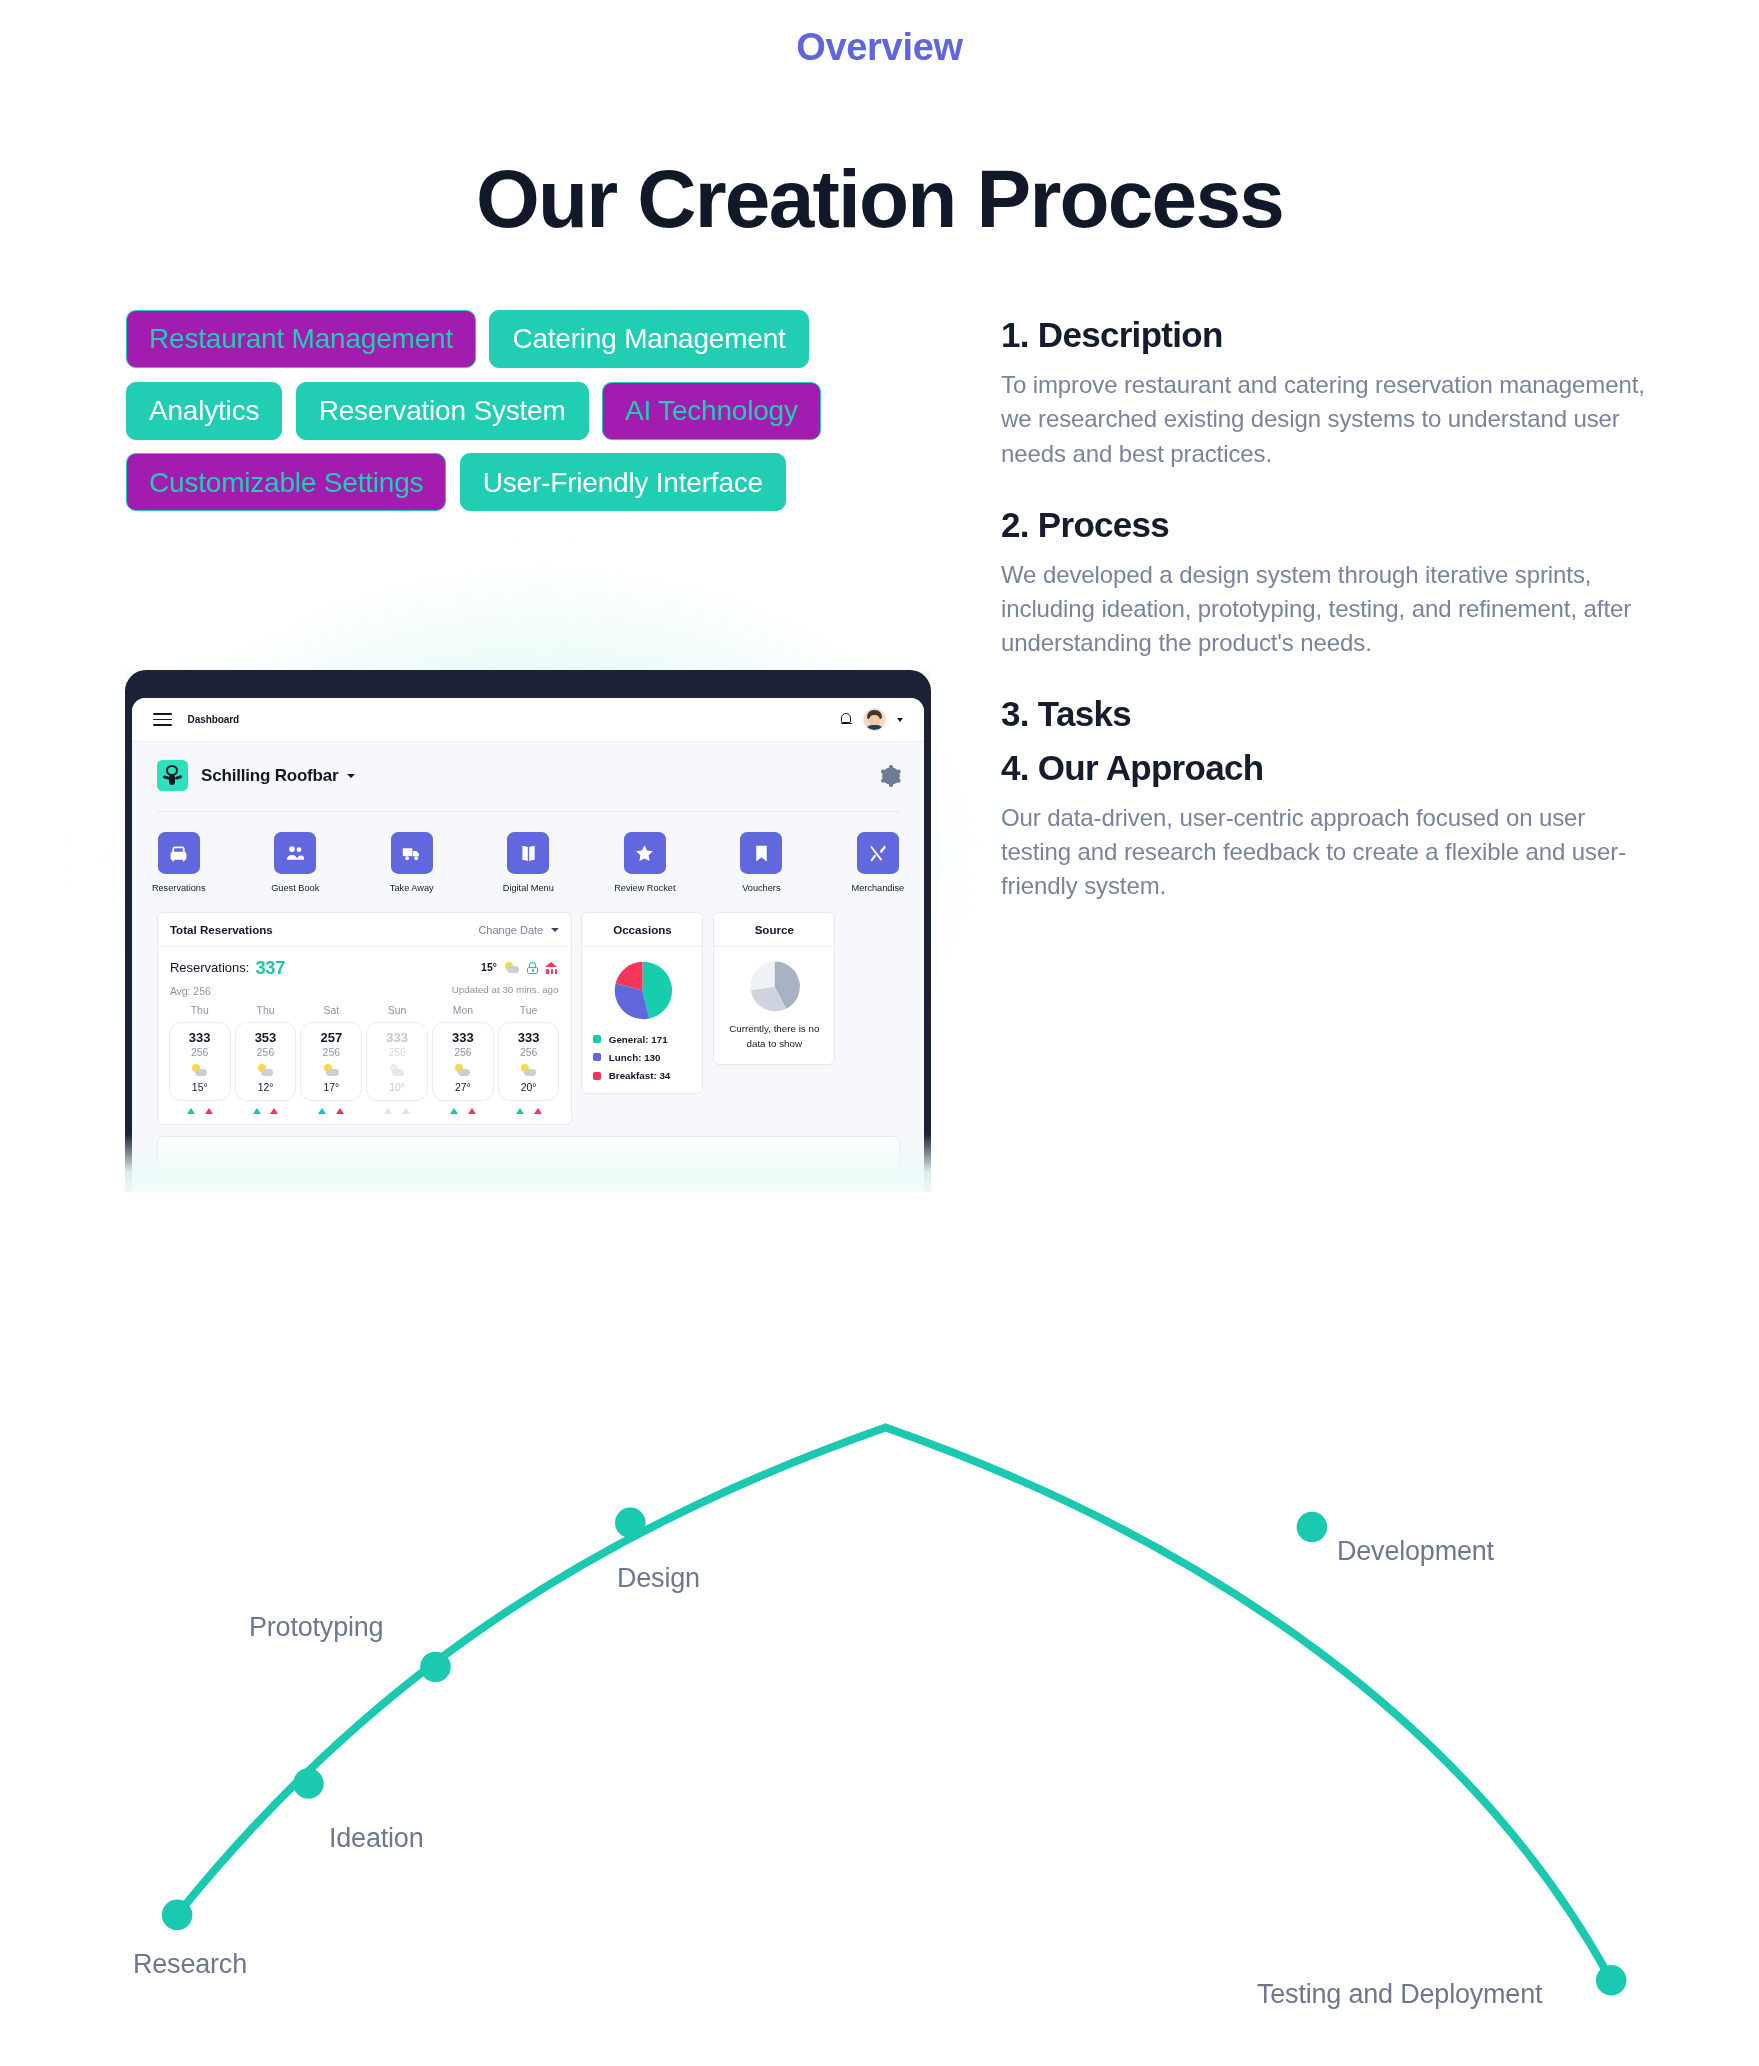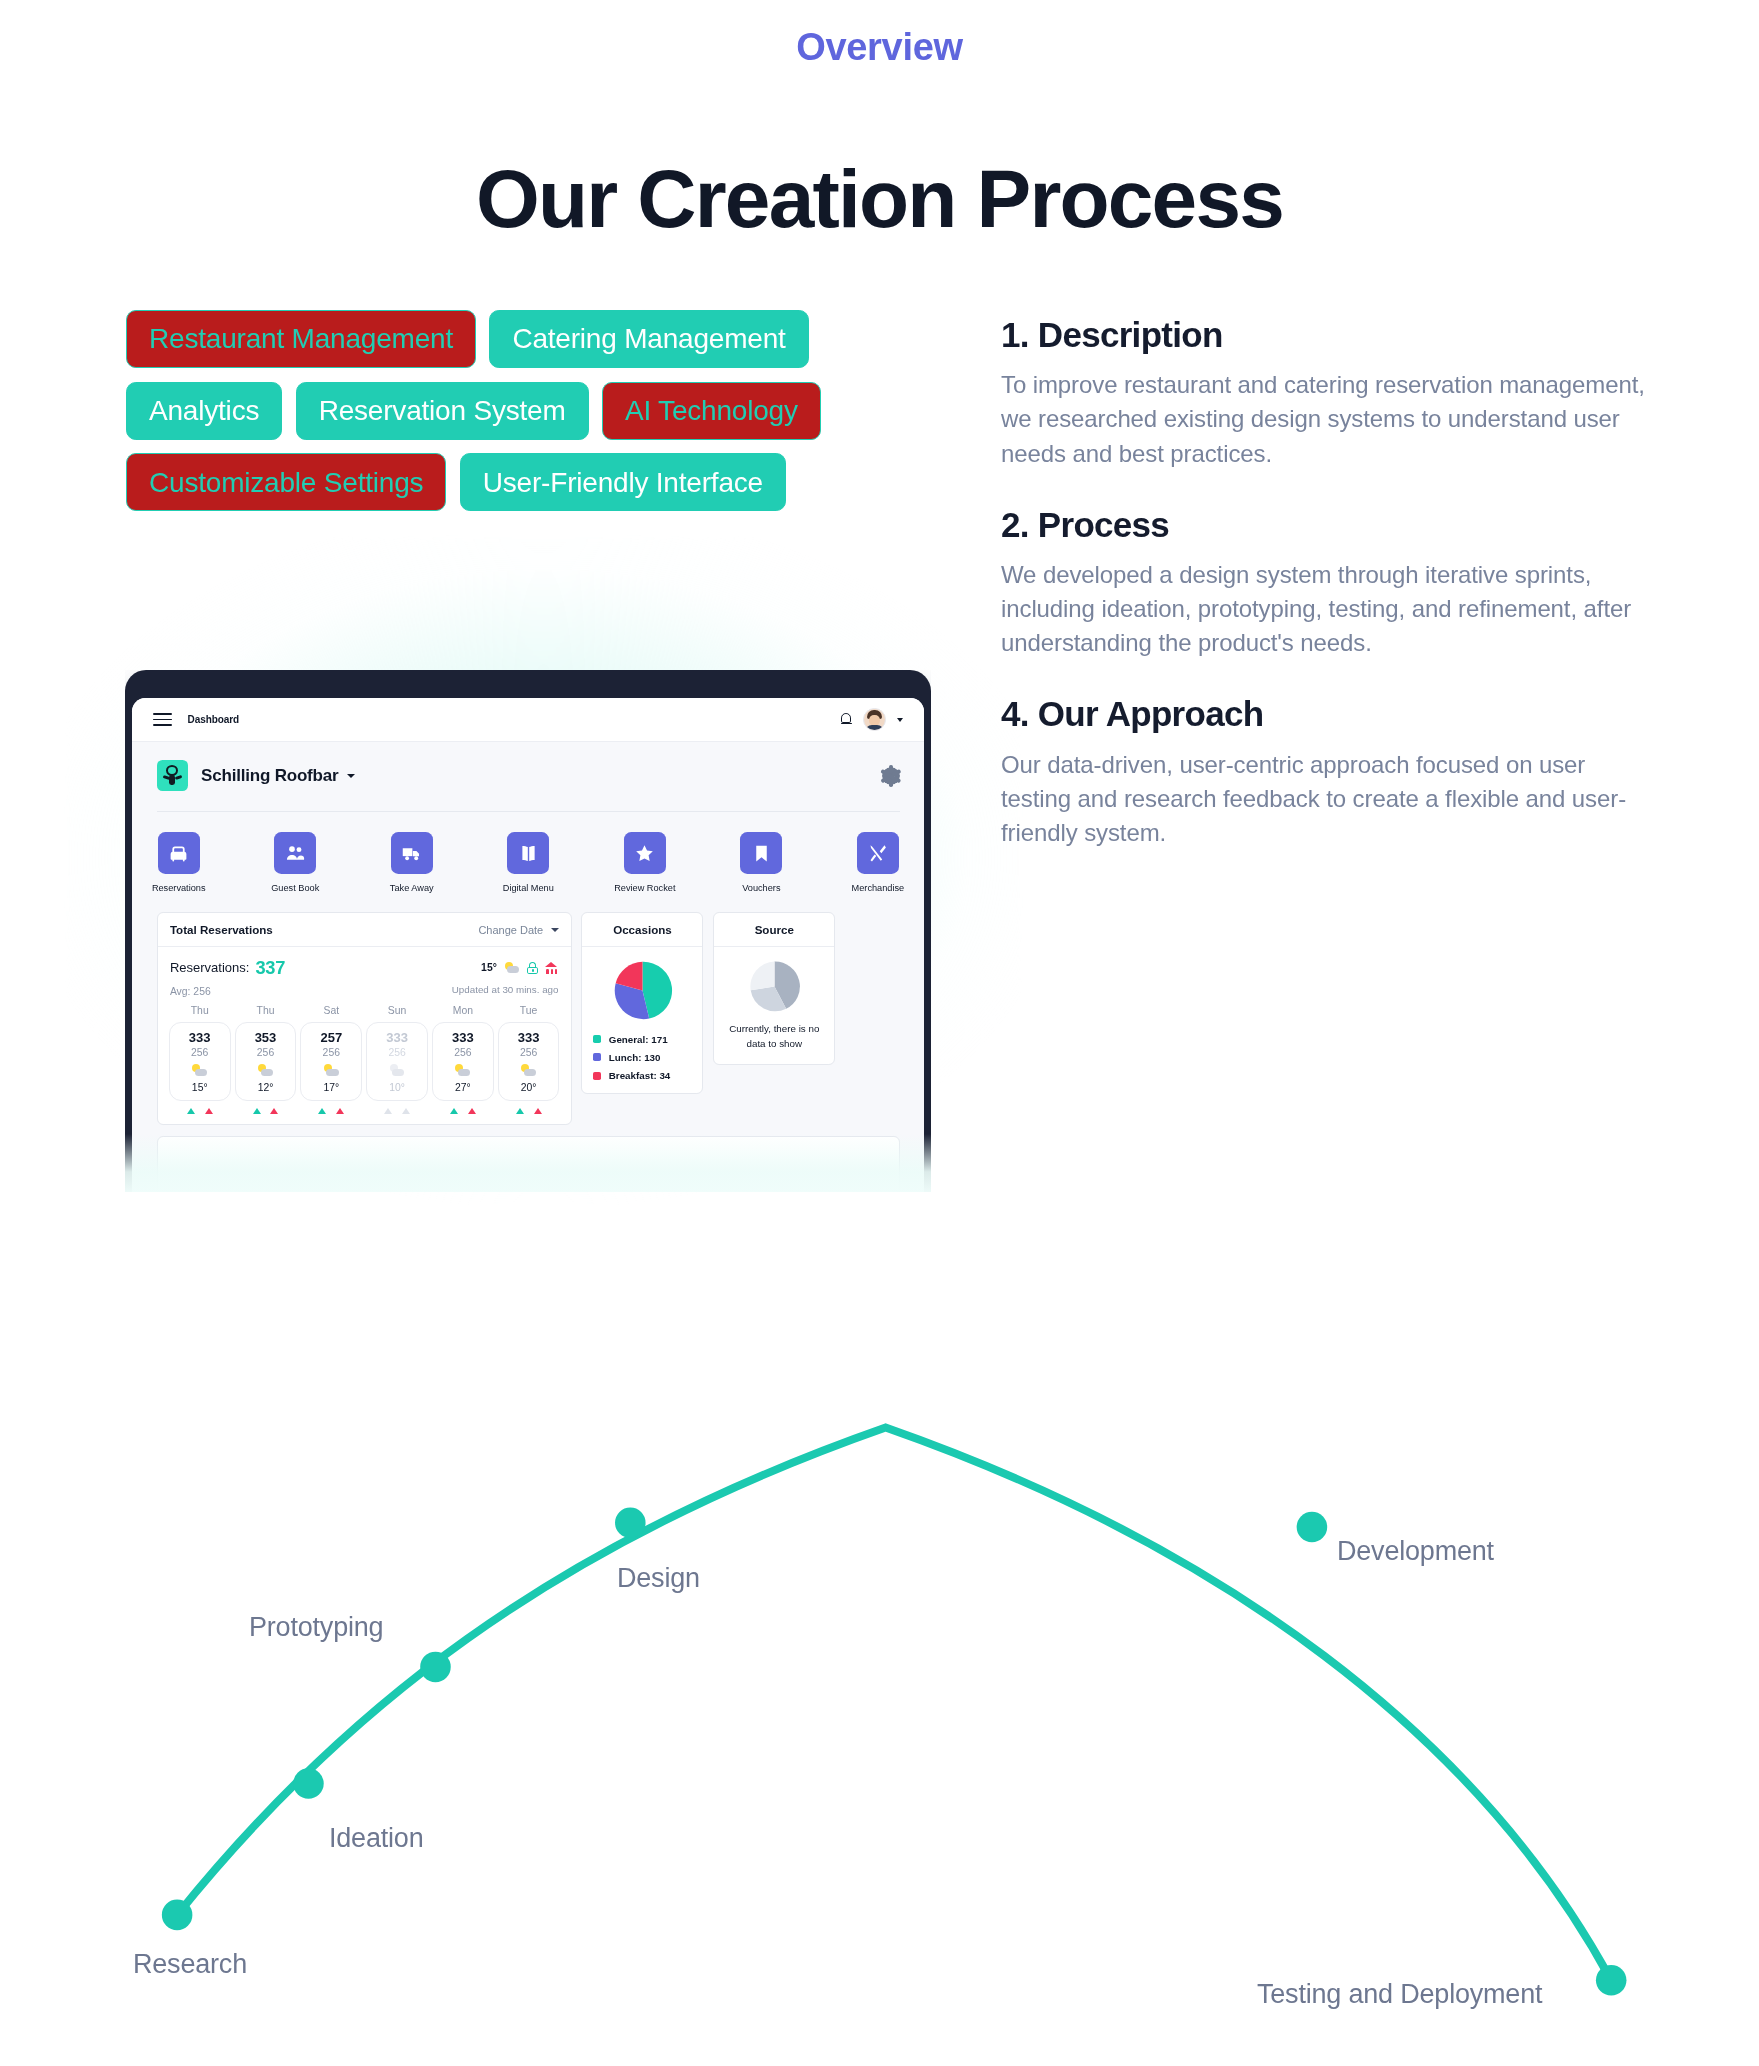--- a/index.html
+++ b/index.html
@@ -25,21 +25,21 @@
   .tags{
     position:absolute;left:126px;top:310px;width:751px;
     display:flex;flex-wrap:wrap;gap:13.4px 13.4px;align-content:flex-start;
   }
   .tag{
     border-radius:9.8px;padding:13.4px 22px;font-size:28px;font-weight:400;
     line-height:1.05;white-space:nowrap;box-sizing:border-box;
     display:flex;align-items:center;letter-spacing:-0.2px;
   }
   .tag.filled{background:#21cdb3;color:#ffffff;border:1.8px solid #21cdb3;}
-  .tag.outline{background:#b91c1c;color:#21cdb3;border:1.8px solid #21cdb3;}
+  .tag.outline{background:#a21caf;color:#21cdb3;border:1.8px solid #21cdb3;}
 
   
   .glow{
     position:absolute;left:67px;top:538px;width:953px;height:666px;
     background:radial-gradient(ellipse 62% 60% at 50% 48%, rgba(199,247,238,.85) 0%, rgba(217,248,243,.55) 45%, rgba(240,253,251,.12) 72%, rgba(255,255,255,0) 88%);
     filter:blur(1.8px);
   }
   .dash-clip{
     position:absolute;left:125px;top:670px;width:806px;height:522px;overflow:hidden;
   }
@@ -478,20 +478,21 @@
       </div>
     </div>
     <div class="dash-fade"></div>
   </div>
 
   <div class="rightcol">
     <h2 class="sec-h">1. Description</h2>
     <p class="sec-p">To improve restaurant and catering reservation management, we researched existing design systems to understand user needs and best practices.</p>
     <h2 class="sec-h">2. Process</h2>
     <p class="sec-p">We developed a design system through iterative sprints, including ideation, prototyping, testing, and refinement, after understanding the product's needs.</p>
+    <h2 class="sec-h">3. Tasks</h2>
     <h2 class="sec-h">4. Our Approach</h2>
     <p class="sec-p last">Our data-driven, user-centric approach focused on user testing and research feedback to create a flexible and user-friendly system.</p>
   </div>
 
   <div class="curve">
     <svg viewBox="0 0 2880 1142">
       <path id="arcpath" d="M 290 895 C 560 560, 900 290, 1450 97 C 2000 290, 2420 600, 2638 1002" fill="none" stroke="#1bc9b0" stroke-width="13" stroke-linecap="round"></path>
       <circle cx="290" cy="895" r="25" fill="#1bc9b0"></circle>
       <circle cx="505" cy="680" r="25" fill="#1bc9b0"></circle>
       <circle cx="713" cy="489" r="25" fill="#1bc9b0"></circle>

